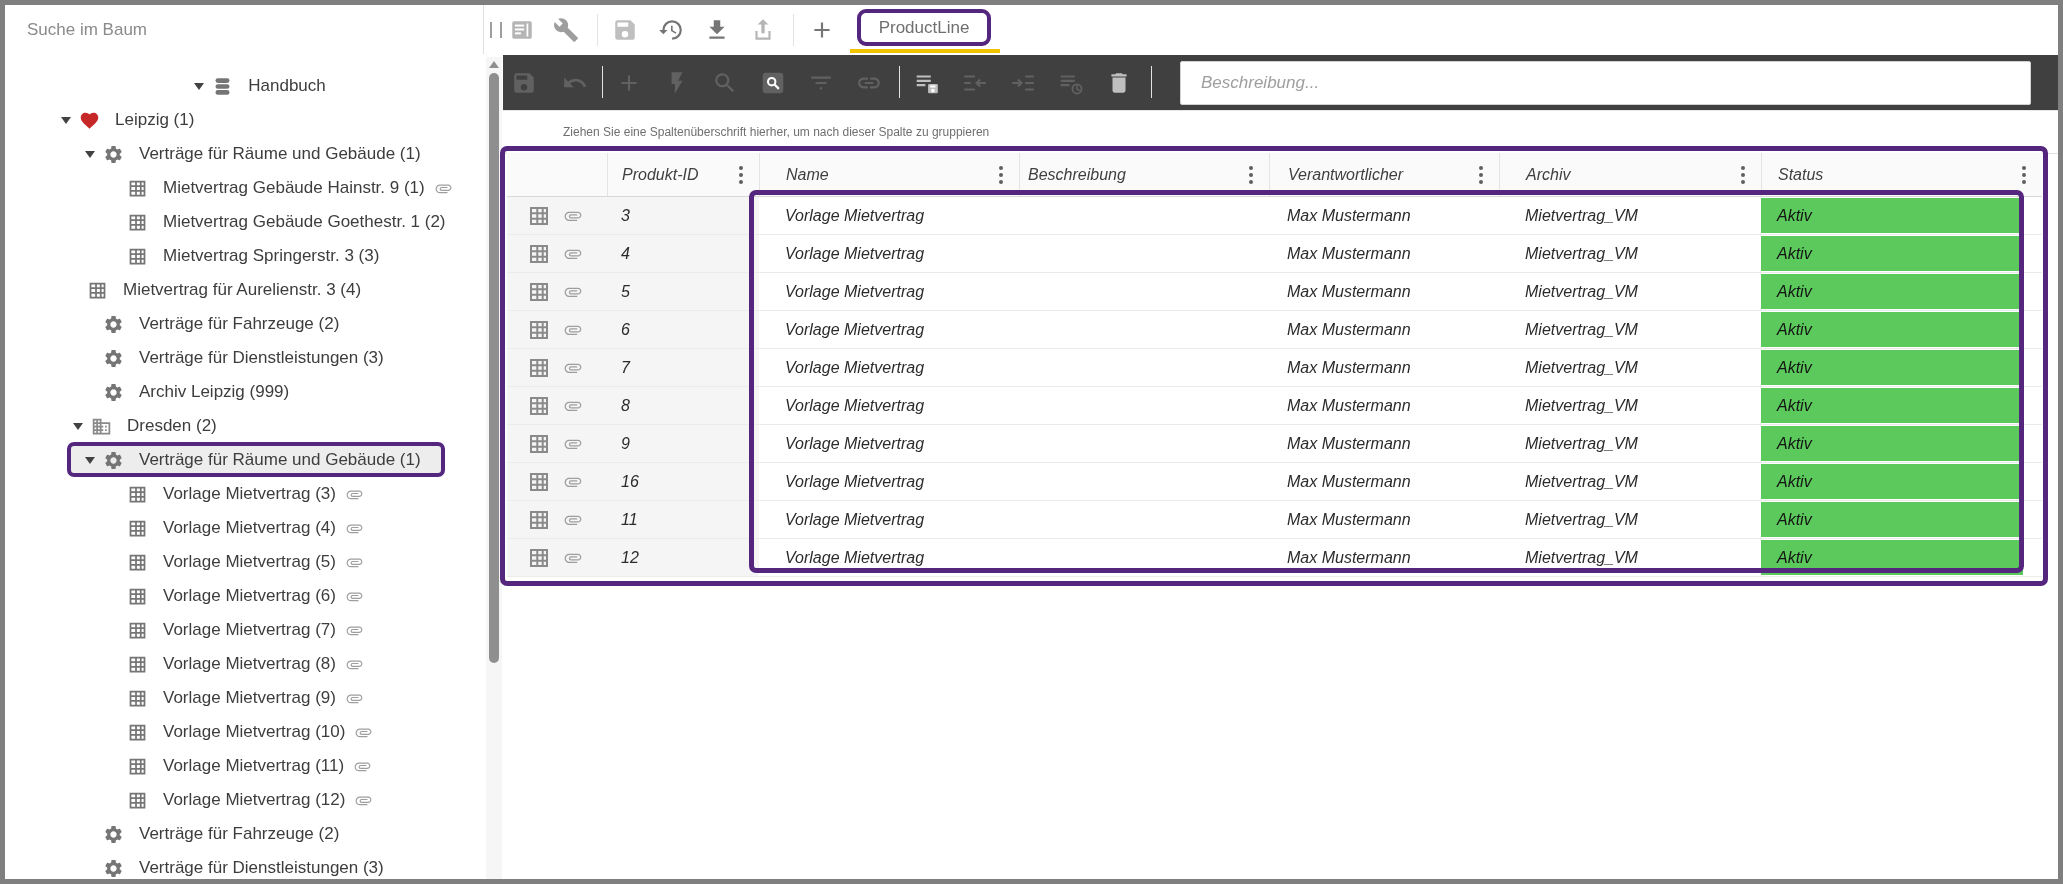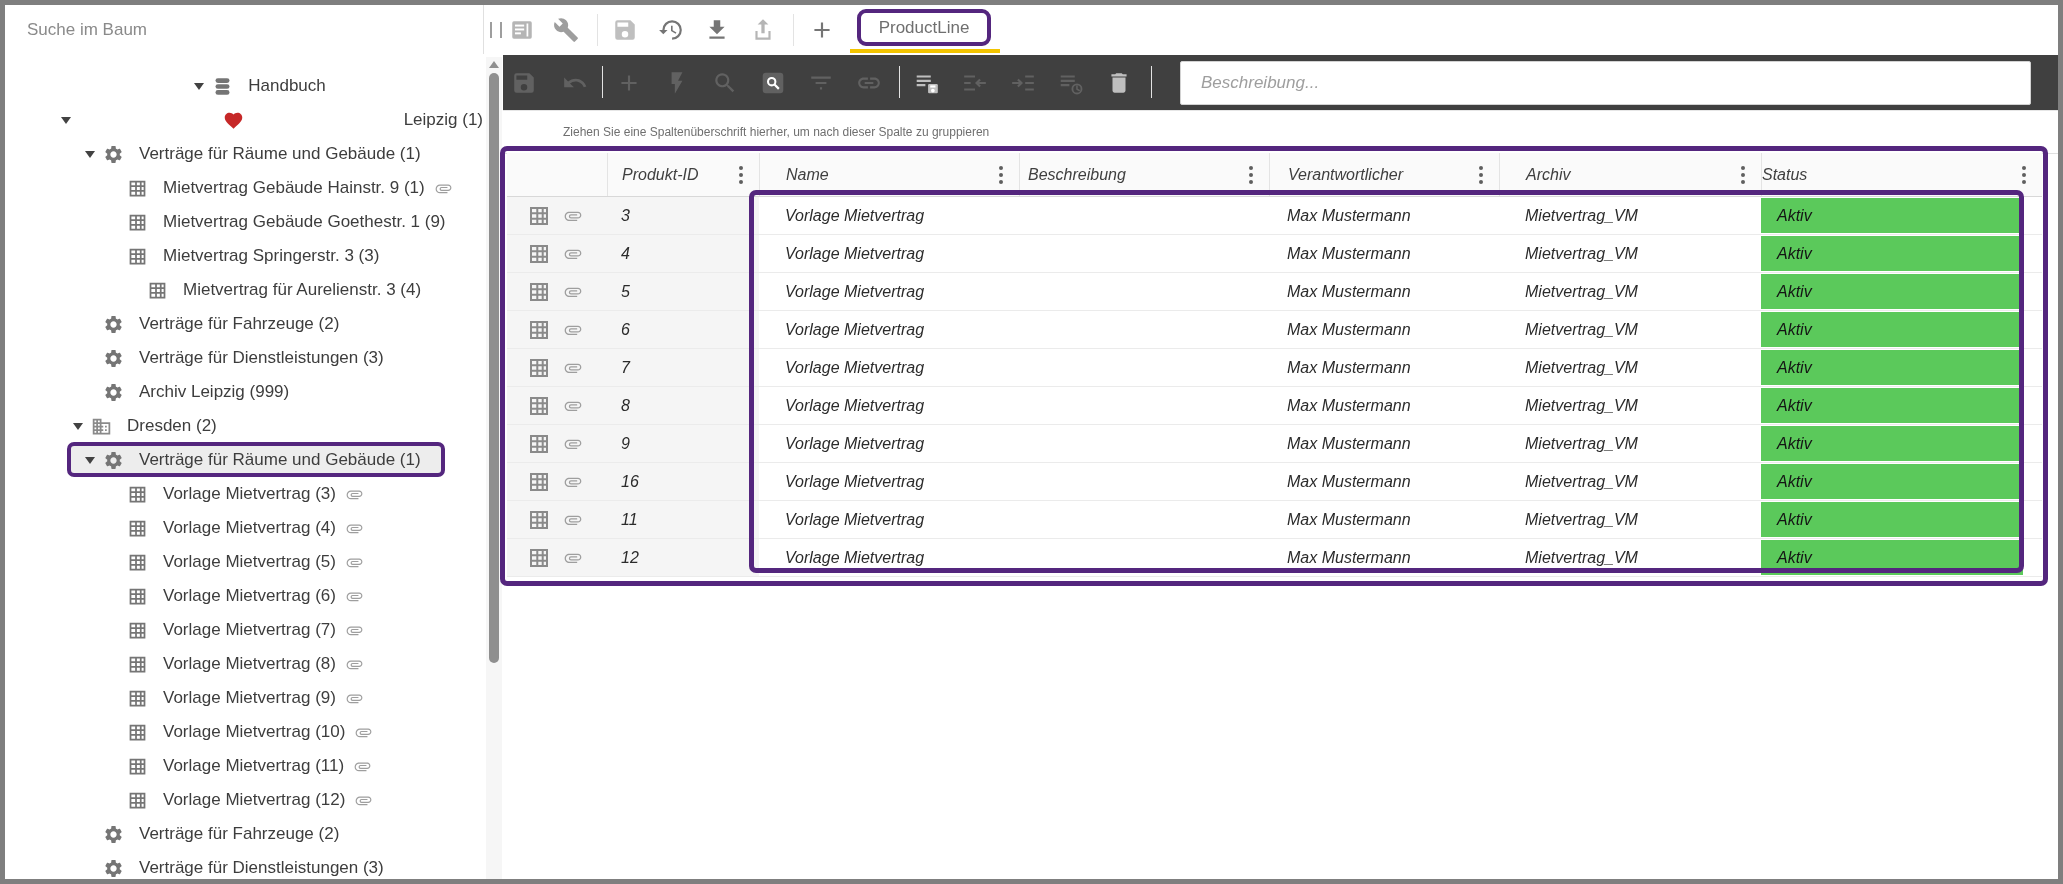--- a/index.html
+++ b/index.html
@@ -135,21 +135,21 @@
             <span class="icon ticon db">
               <svg viewBox="0 0 24 24" fill="currentColor" xmlns="http://www.w3.org/2000/svg">
                 <rect x="4" y="2.5" width="16" height="5.4" rx="2.7"></rect>
                 <rect x="4" y="9.3" width="16" height="5.4" rx="2.7"></rect>
                 <rect x="4" y="16.1" width="16" height="5.4" rx="2.7"></rect>
               </svg>
             </span>
           </span>
           <span class="tlabel">Handbuch</span>
         </div>
-        <div class="tree-row" style="padding-left: 48px; justify-content: space-between;">
+        <div class="tree-row" style="padding-left: 48px;">
           <span class="cslot">
             <span class="caret"></span>
           </span>
           <span class="islot">
             <span class="icon ticon heart">
               <svg viewBox="0 0 24 24" fill="currentColor" xmlns="http://www.w3.org/2000/svg">
                 <path d="M12 21.35l-1.45-1.32C5.4 15.36 2 12.28 2 8.5 2 5.42 4.42 3 7.5 3c1.74 0 3.41.81 4.5 2.09C13.09 3.81 14.76 3 16.5 3 19.58 3 22 5.42 22 8.5c0 3.78-3.4 6.86-8.55 11.54L12 21.35z"></path>
               </svg>
             </span>
           </span>
@@ -186,34 +186,34 @@
         </div>
         <div class="tree-row" style="padding-left: 96px;">
           <span class="cslot"></span>
           <span class="islot">
             <span class="icon ticon grid">
               <svg viewBox="0 0 24 24" fill="currentColor" xmlns="http://www.w3.org/2000/svg">
                 <path d="M3 3h18v18H3V3zm2 2v3.3h4.3V5H5zm6.3 0v3.3h3.4V5h-3.4zm5.4 0v3.3H19V5h-2.3zM5 10.3v3.4h4.3v-3.4H5zm6.3 0v3.4h3.4v-3.4h-3.4zm5.4 0v3.4H19v-3.4h-2.3zM5 15.7V19h4.3v-3.3H5zm6.3 0V19h3.4v-3.3h-3.4zm5.4 0V19H19v-3.3h-2.3z"></path>
               </svg>
             </span>
           </span>
-          <span class="tlabel">Mietvertrag Gebäude Goethestr. 1 (9)</span>
+          <span class="tlabel">Mietvertrag Gebäude Goethestr. 1 (2)</span>
         </div>
         <div class="tree-row" style="padding-left: 96px;">
           <span class="cslot"></span>
           <span class="islot">
             <span class="icon ticon grid">
               <svg viewBox="0 0 24 24" fill="currentColor" xmlns="http://www.w3.org/2000/svg">
                 <path d="M3 3h18v18H3V3zm2 2v3.3h4.3V5H5zm6.3 0v3.3h3.4V5h-3.4zm5.4 0v3.3H19V5h-2.3zM5 10.3v3.4h4.3v-3.4H5zm6.3 0v3.4h3.4v-3.4h-3.4zm5.4 0v3.4H19v-3.4h-2.3zM5 15.7V19h4.3v-3.3H5zm6.3 0V19h3.4v-3.3h-3.4zm5.4 0V19H19v-3.3h-2.3z"></path>
               </svg>
             </span>
           </span>
           <span class="tlabel">Mietvertrag Springerstr. 3 (3)</span>
         </div>
-        <div class="tree-row" style="padding-left: 116px;">
+        <div class="tree-row" style="padding-left: 56px;">
           <span class="cslot"></span>
           <span class="islot">
             <span class="icon ticon grid">
               <svg viewBox="0 0 24 24" fill="currentColor" xmlns="http://www.w3.org/2000/svg">
                 <path d="M3 3h18v18H3V3zm2 2v3.3h4.3V5H5zm6.3 0v3.3h3.4V5h-3.4zm5.4 0v3.3H19V5h-2.3zM5 10.3v3.4h4.3v-3.4H5zm6.3 0v3.4h3.4v-3.4h-3.4zm5.4 0v3.4H19v-3.4h-2.3zM5 15.7V19h4.3v-3.3H5zm6.3 0V19h3.4v-3.3h-3.4zm5.4 0V19H19v-3.3h-2.3z"></path>
               </svg>
             </span>
           </span>
           <span class="tlabel">Mietvertrag für Aurelienstr. 3 (4)</span>
         </div>
@@ -567,21 +567,21 @@
             <span class="dots"></span>
           </div>
           <div class="hcell" style="width: 230px; padding-left: 18px;">
             <span class="hlabel">Verantwortlicher</span>
             <span class="dots"></span>
           </div>
           <div class="hcell" style="width: 262px; padding-left: 26px;">
             <span class="hlabel">Archiv</span>
             <span class="dots"></span>
           </div>
-          <div class="hcell" style="width: 281px; ">
+          <div class="hcell" style="width: 281px; padding-left: 16px;">
             <span class="hlabel">Status</span>
             <span class="dots"></span>
           </div>
         </div>
       <div id="grid-rows">
           <div class="trow">
             <div class="cell left-grey" style="width: 100px;">
               <span class="icon rowicon">
                 <svg viewBox="0 0 24 24" fill="currentColor" xmlns="http://www.w3.org/2000/svg">
                   <path d="M3 3h18v18H3V3zm2 2v3.3h4.3V5H5zm6.3 0v3.3h3.4V5h-3.4zm5.4 0v3.3H19V5h-2.3zM5 10.3v3.4h4.3v-3.4H5zm6.3 0v3.4h3.4v-3.4h-3.4zm5.4 0v3.4H19v-3.4h-2.3zM5 15.7V19h4.3v-3.3H5zm6.3 0V19h3.4v-3.3h-3.4zm5.4 0V19H19v-3.3h-2.3z"></path>

